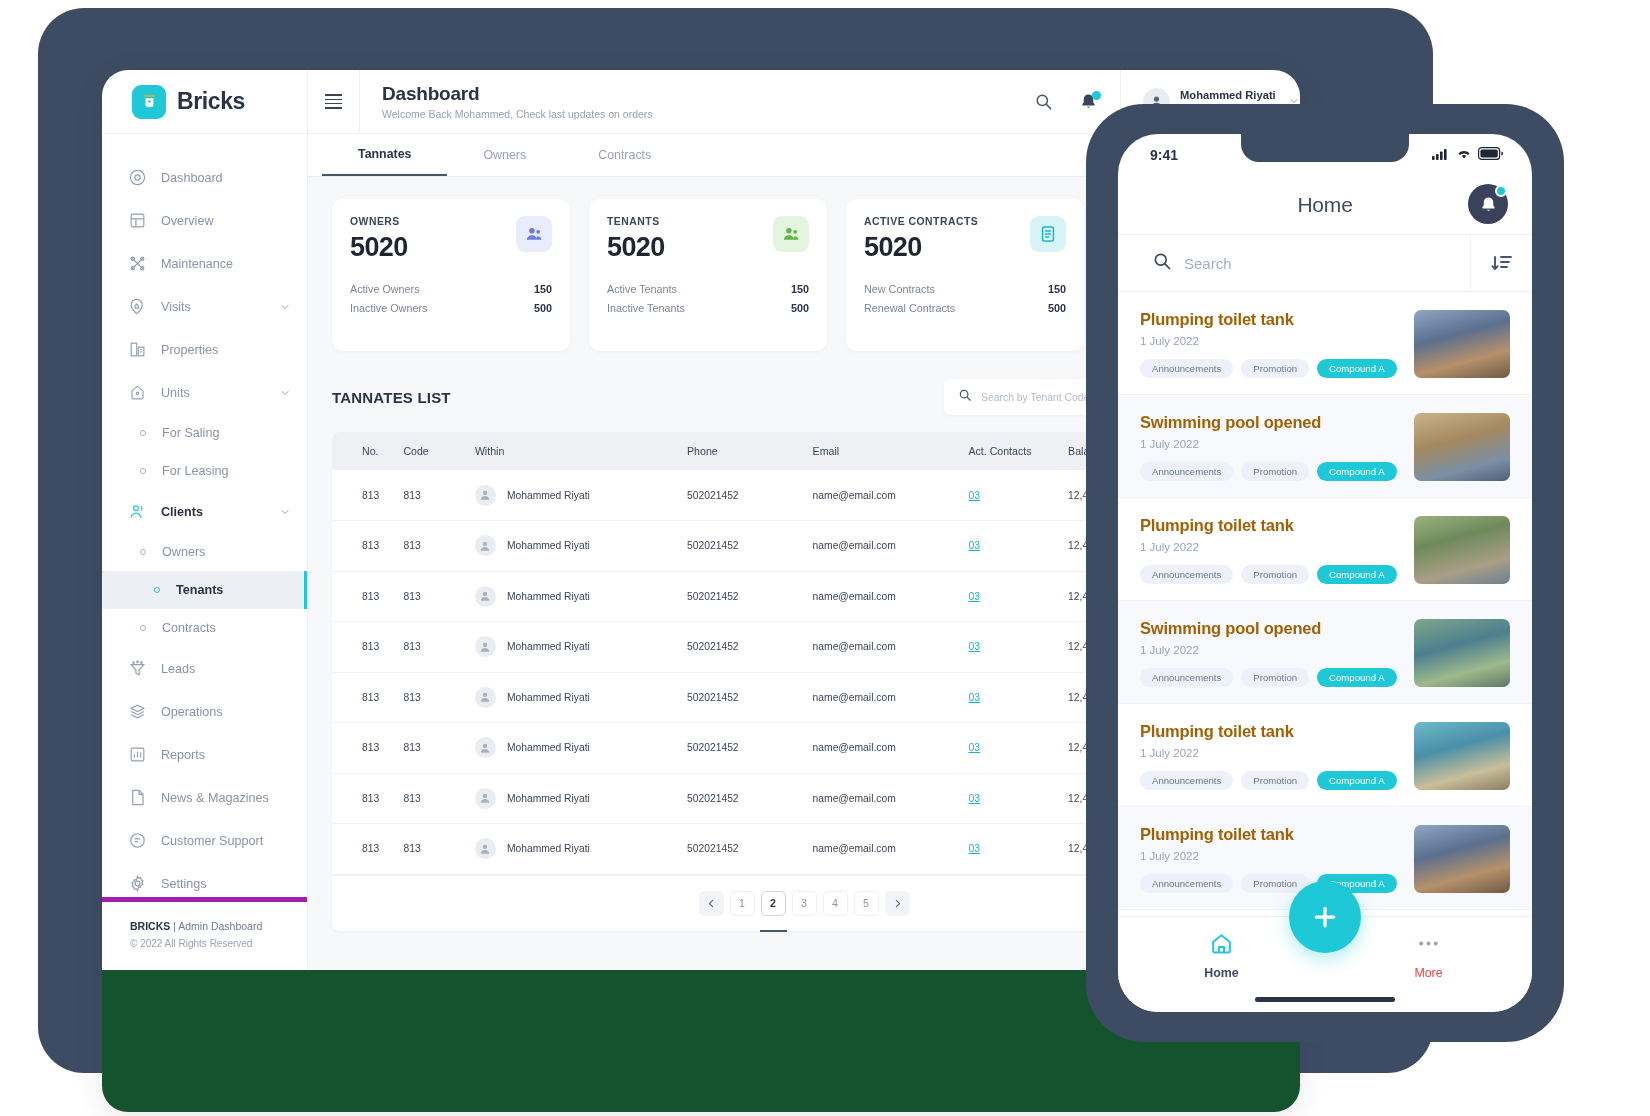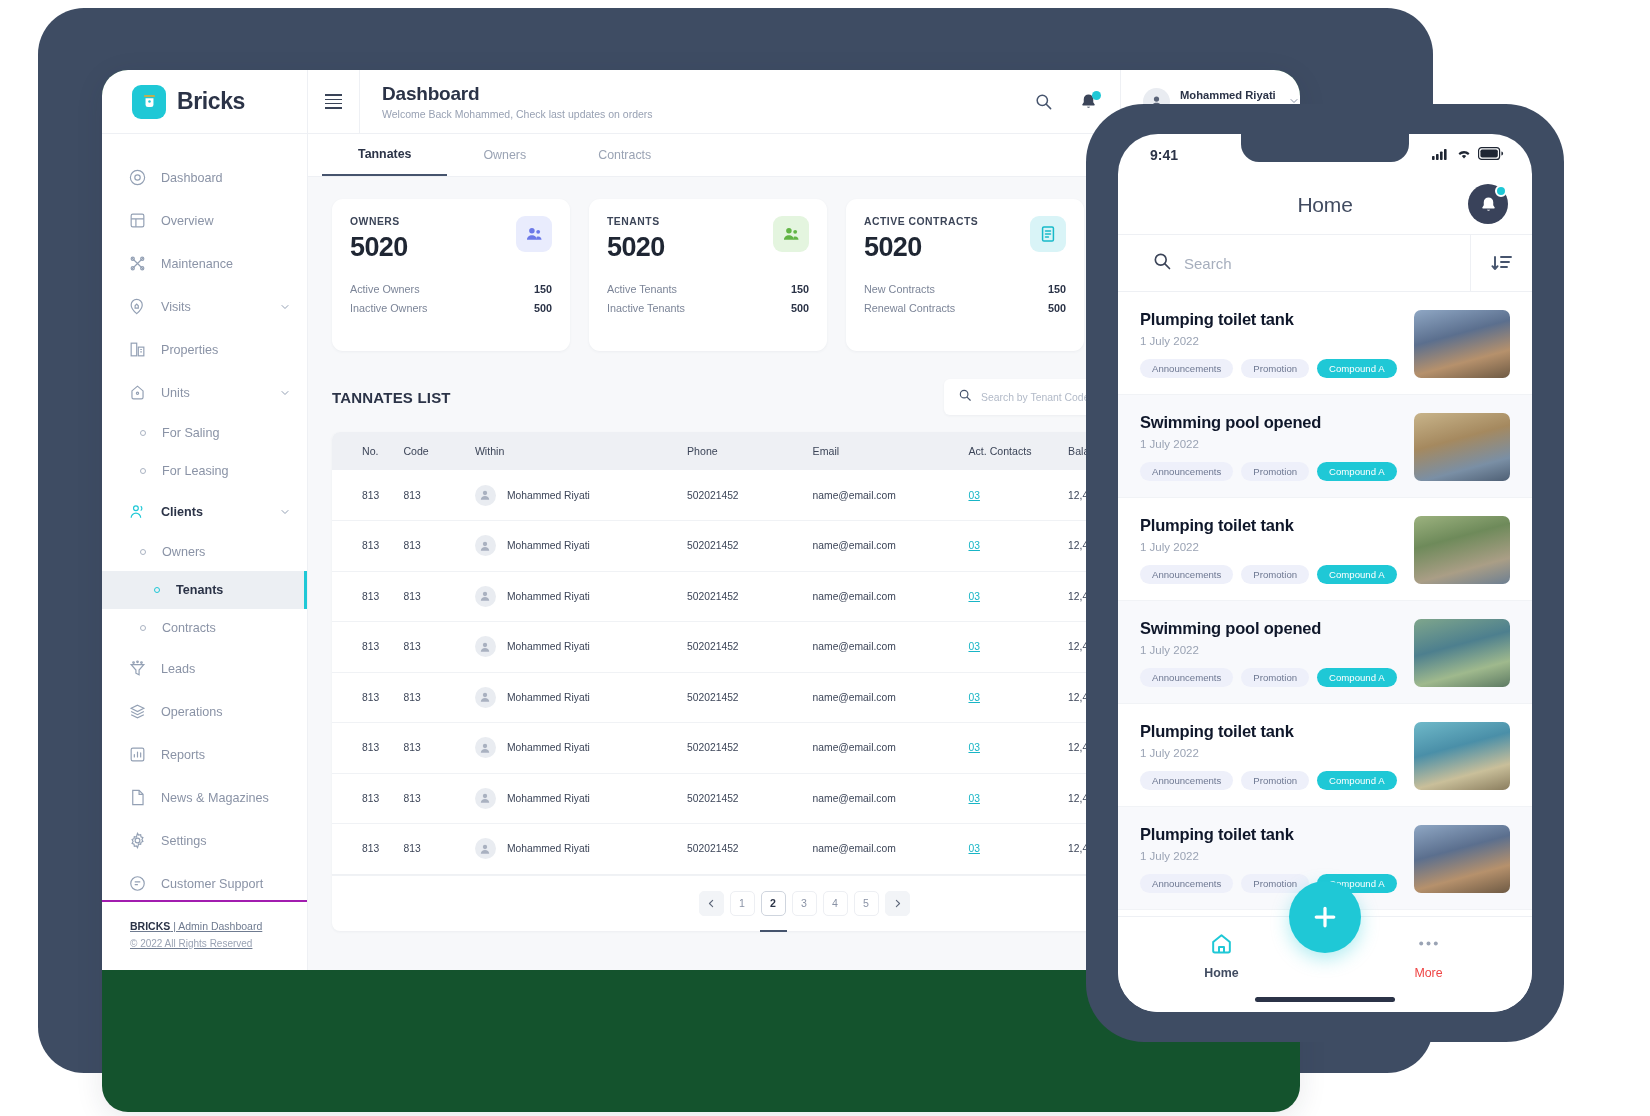--- a/index.html
+++ b/index.html
@@ -83,23 +83,23 @@
     background: #eceff3; color: #2b3347; font-weight: bold;
     padding-left: 52px; position: relative;
   }
   .nav-sub.active .dot { border-color: #1fc8d6; }
   .nav-sub.active::after {
     content: ""; position: absolute; right: 0; top: 0;
     width: 3px; height: 100%; background: #1fc8d6;
   }
 
   .side-footer {
-    border-top: 2px solid #a21caf;
+    border-top: 5px solid #a21caf;
     padding: 16px 0 18px 28px;
-    font-size: 10.5px; color: #6f7b90; line-height: 1.65; text-decoration: underline;
+    font-size: 10.5px; color: #6f7b90; line-height: 1.65;
   }
   .side-footer b { color: #2b3347; }
   .side-footer .cpy { color: #9aa3b4; font-size: 10px; }
 
   
   .topbar {
     position: absolute; left: 206px; top: 0;
     width: 992px; height: 64px;
     background: #ffffff;
     border-bottom: 1px solid #eef0f4;
@@ -281,21 +281,21 @@
     font-family: "Liberation Sans", sans-serif; background: transparent;
   }
   .ps-field input::placeholder { color: #a6aebd; }
   .ps-sort { width: 62px; display: flex; align-items: center; justify-content: center;
              border-left: 1px solid #eef0f4; cursor: pointer; }
 
   .feed { height: 680px; overflow: hidden; }
   .feed-item { padding: 18px 22px 16px 22px; border-bottom: 1px solid #f1f3f6; display: flex; gap: 14px; }
   .feed-item.alt { background: #f8f9fc; }
   .fi-main { flex: 1; min-width: 0; }
-  .fi-title { font-size: 16.5px; font-weight: bold; color: #0f172a; letter-spacing: -.2px; }
+  .fi-title { font-size: 16.5px; font-weight: bold; color: #a16207; letter-spacing: -.2px; }
   .fi-date { font-size: 11.5px; color: #9aa3b4; margin-top: 6px; }
   .fi-tags { display: flex; gap: 8px; margin-top: 12px; }
   .tag {
     border-radius: 14px; padding: 4px 12px; font-size: 9.6px;
     background: #eef0fa; color: #6e7892; white-space: nowrap; cursor: pointer;
   }
   .tag.on { background: #1fc8d6; color: #ffffff; }
   .fi-thumb { width: 96px; height: 68px; border-radius: 7px; flex: 0 0 96px; overflow: hidden; }
 
   .phone-bottom {
@@ -489,35 +489,35 @@
                 <path d="M6 3h8l5 5v13H6z"></path>
                 <path d="M14 3v5h5"></path>
               </svg>
             </span>
           <span class="lbl">News &amp; Magazines</span>
         </div>
 
         <div class="nav-item">
           <span class="ico">
               <svg viewBox="0 0 24 24">
+                <circle cx="12" cy="12" r="8.5"></circle>
+                <path d="M8.5 10h7M8.5 13.5h4"></path>
+              </svg>
+            </span>
+          <span class="lbl">Customer Support</span>
+        </div>
+
+        <div class="nav-item">
+          <span class="ico">
+              <svg viewBox="0 0 24 24">
                 <circle cx="12" cy="12" r="3"></circle>
                 <path d="M12 3l1.4 2.2 2.6-.5.4 2.6 2.4 1.1-1.2 2.4 1.2 2.4-2.4 1.1-.4 2.6-2.6-.5L12 21l-1.4-2.2-2.6.5-.4-2.6L5.2 15.6 6.4 13.2 5.2 10.8l2.4-1.1.4-2.6 2.6.5z"></path>
               </svg>
             </span>
           <span class="lbl">Settings</span>
-        </div>
-
-        <div class="nav-item">
-          <span class="ico">
-              <svg viewBox="0 0 24 24">
-                <circle cx="12" cy="12" r="8.5"></circle>
-                <path d="M8.5 10h7M8.5 13.5h4"></path>
-              </svg>
-            </span>
-          <span class="lbl">Customer Support</span>
         </div>
       </nav>
 
       <div class="side-footer">
         <div><b>BRICKS</b><span> | Admin Dashboard</span></div>
         <div class="cpy">© 2022 All Rights Reserved</div>
       </div>
     </aside>
 
     <header class="topbar">

